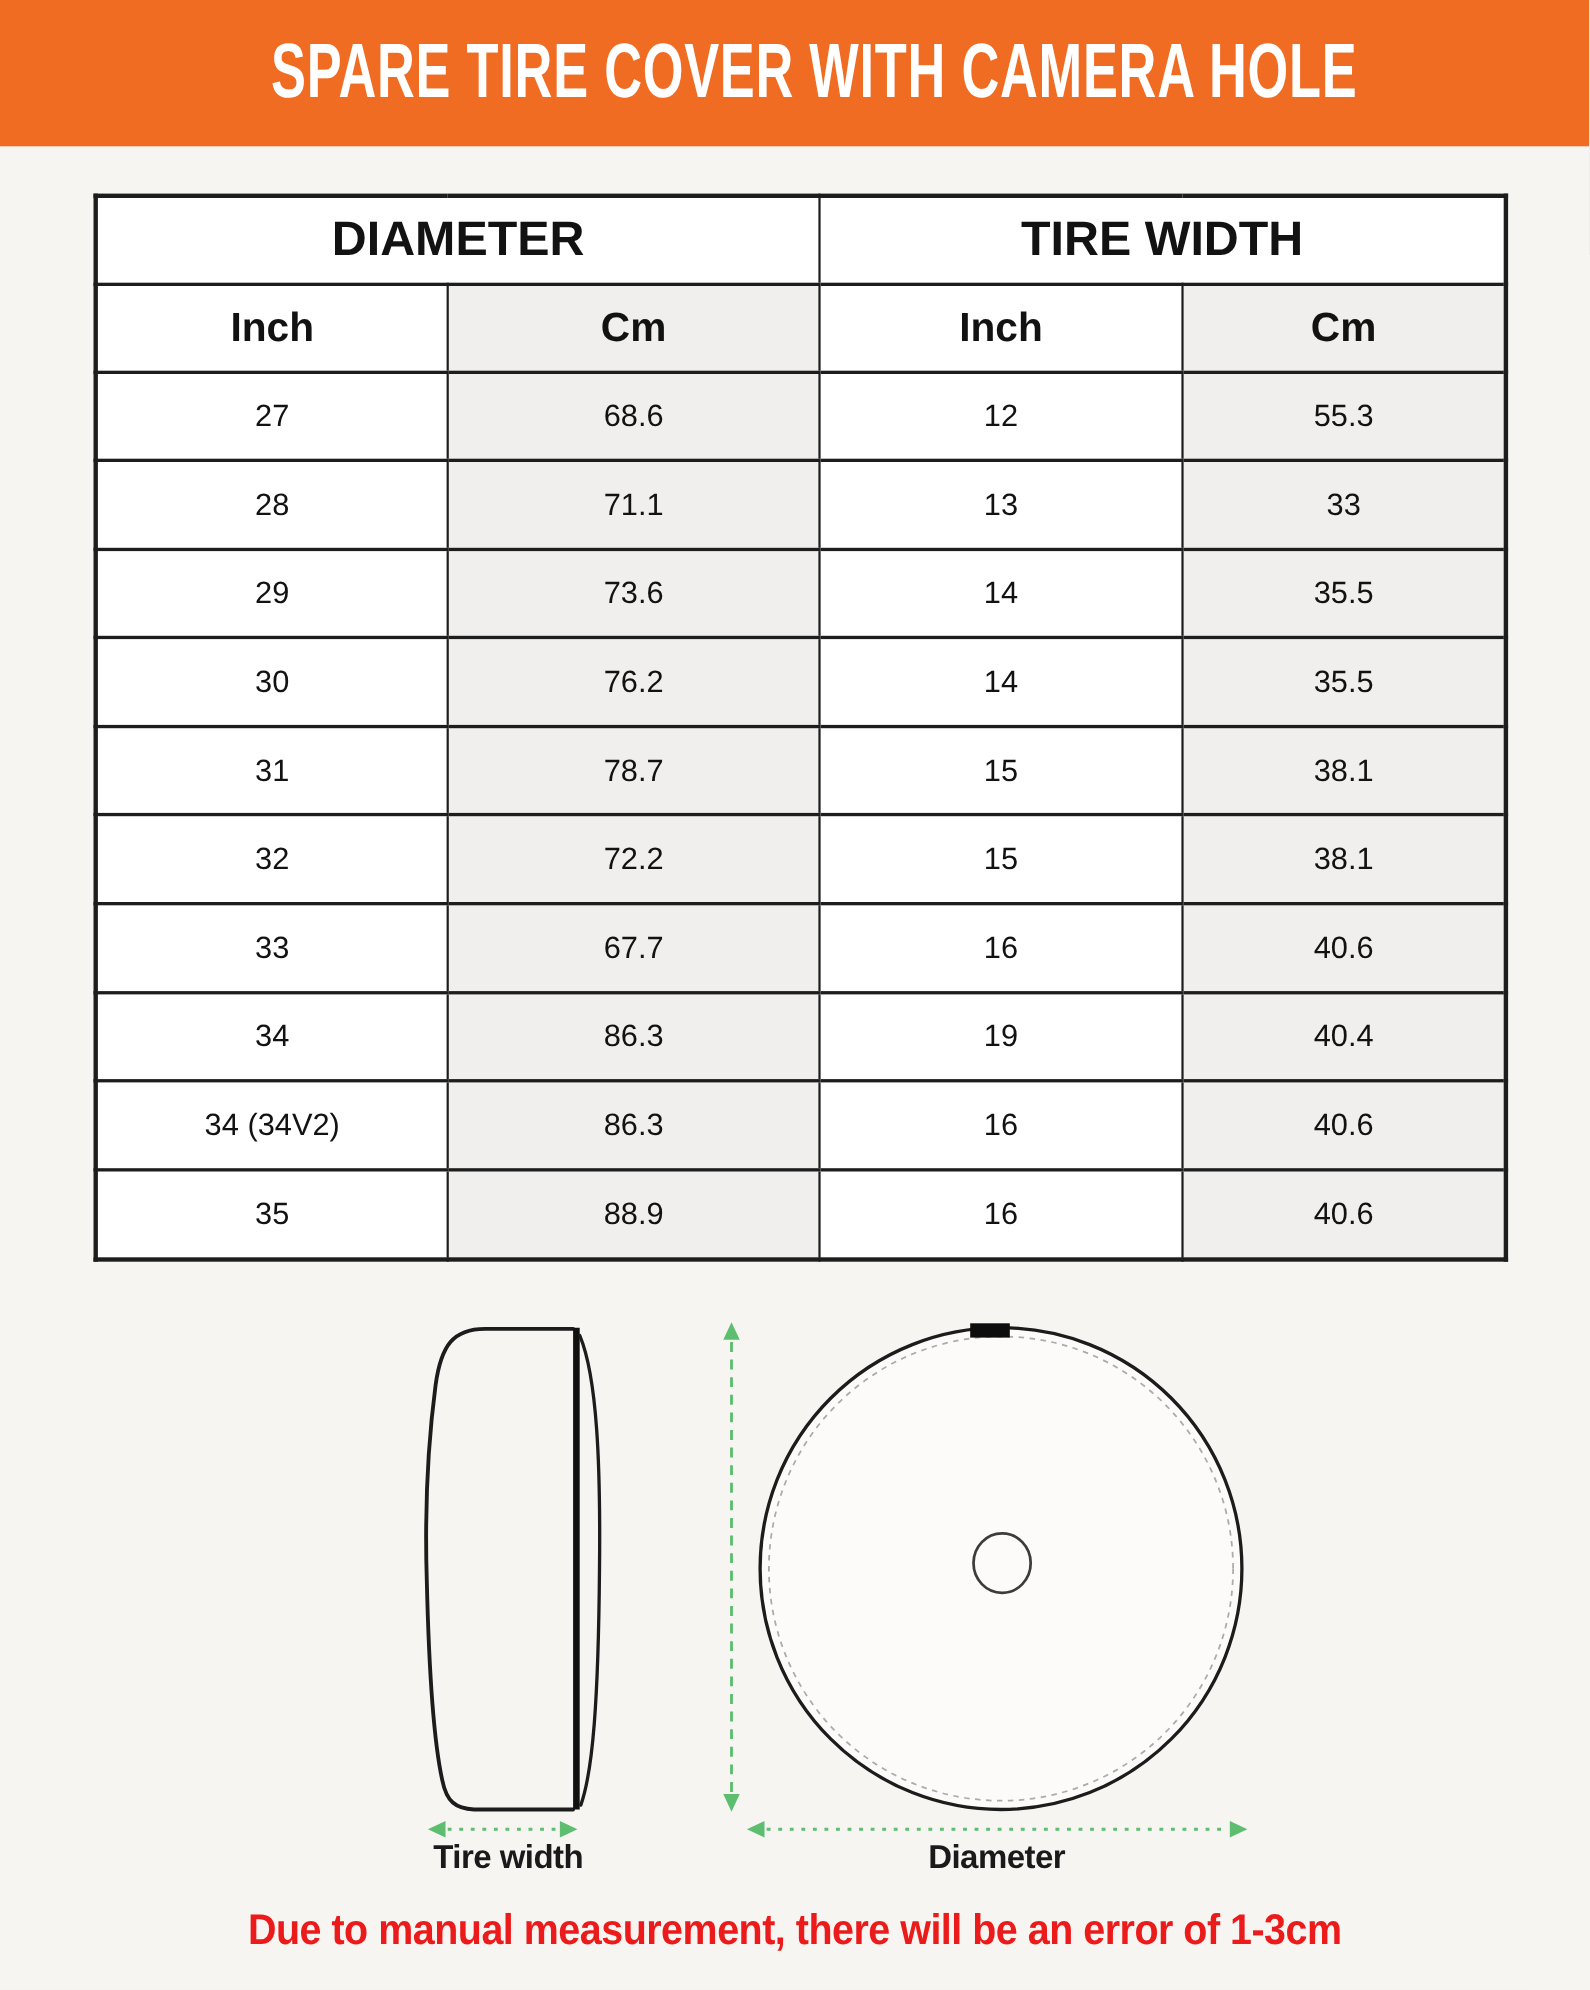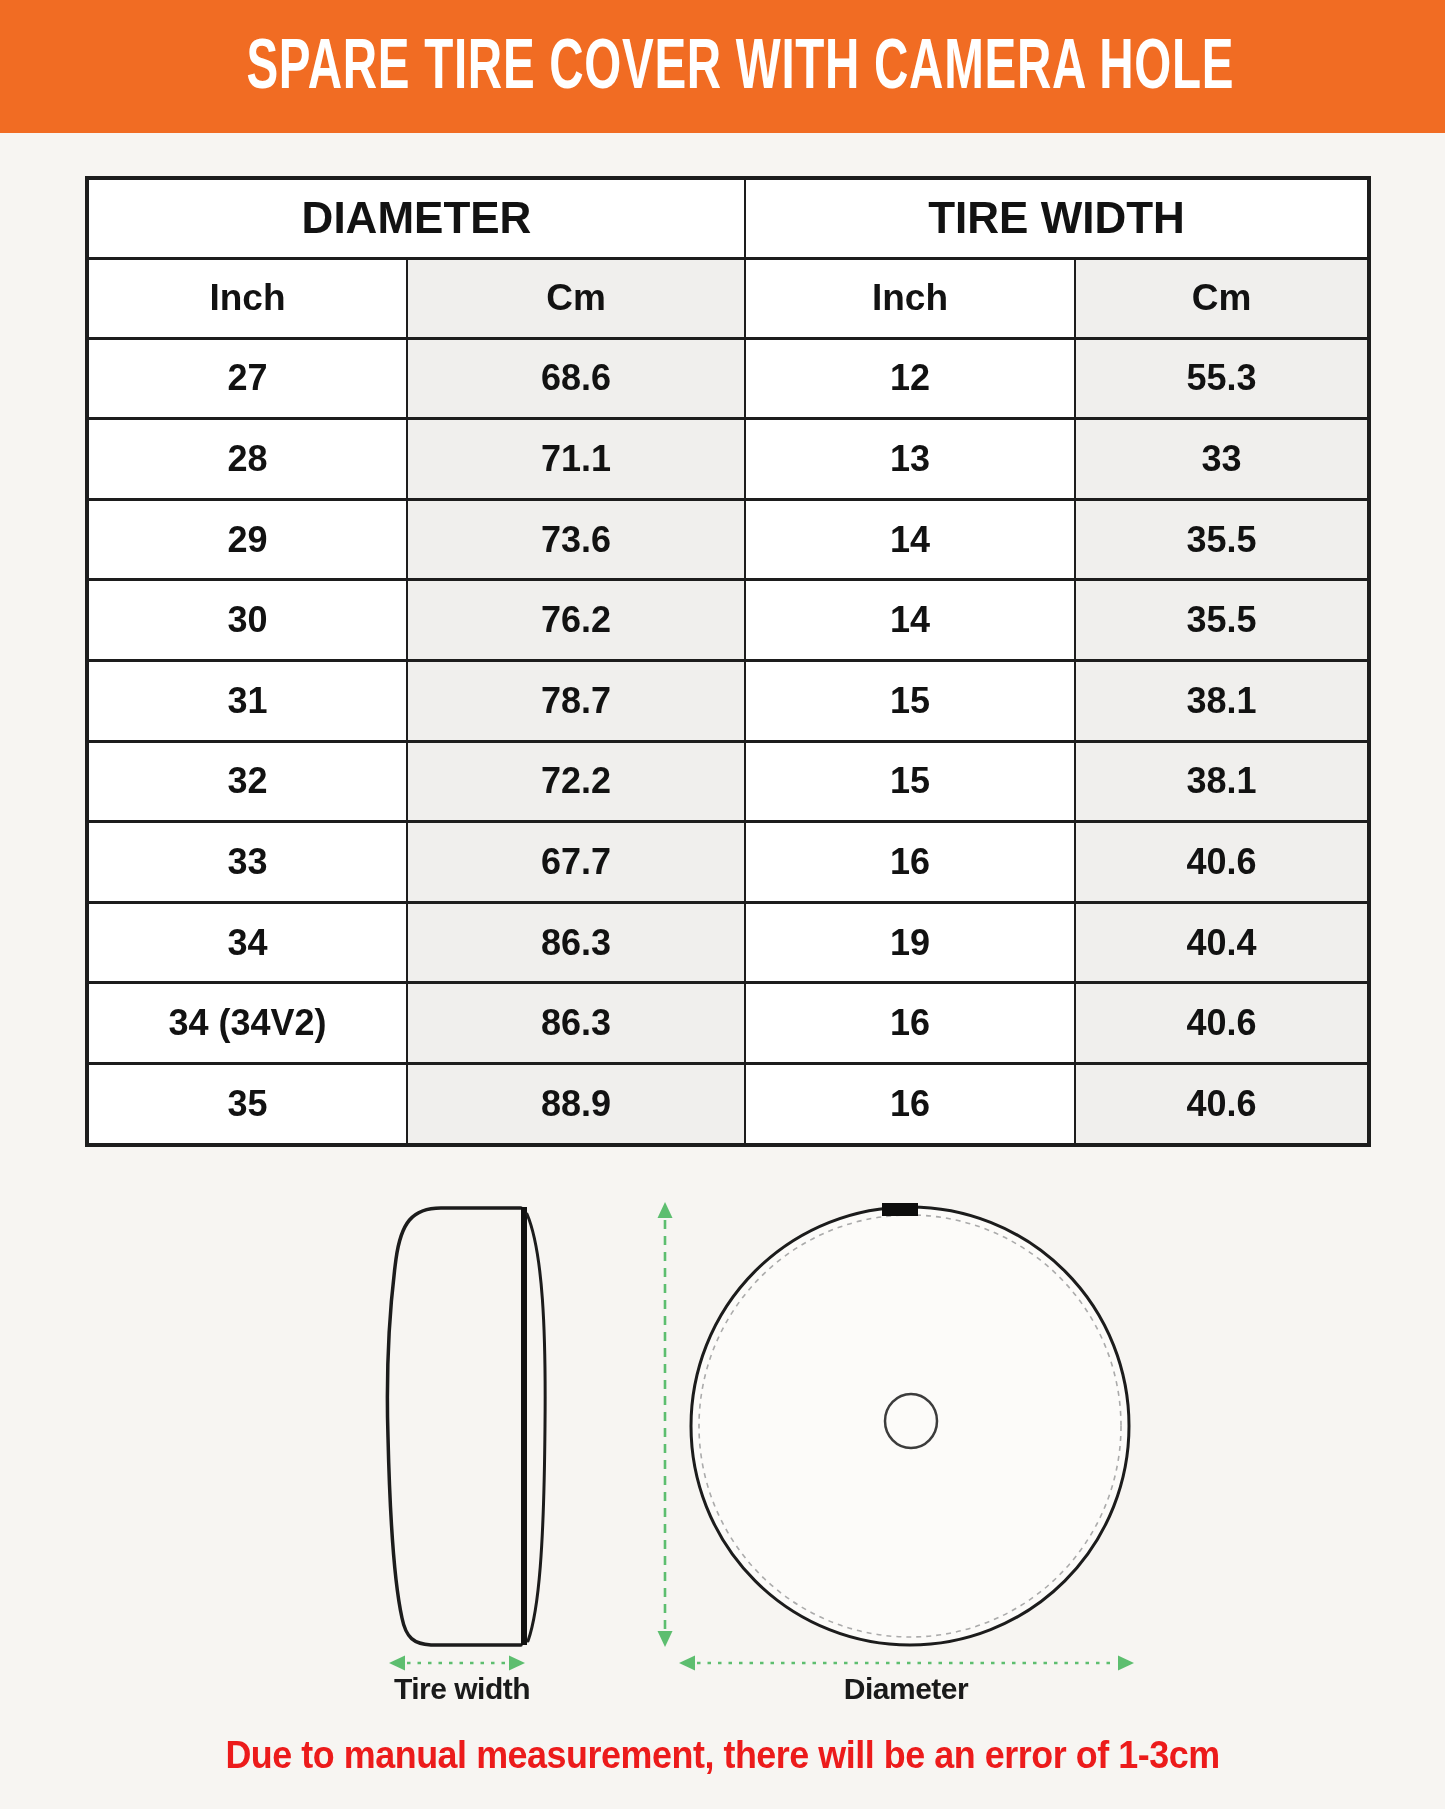--- a/index.html
+++ b/index.html
@@ -69,22 +69,22 @@
     font-weight: bold;
     letter-spacing: 0px;
     height: 80px;
   }
   table.size-table tr.sub-row th {
     font-size: 37px;
     font-weight: bold;
     height: 80px;
   }
   table.size-table td {
-    font-size: 36px;
-    font-weight: bold;
+    font-size: 28px;
+    font-weight: normal;
   }
   table.size-table .cm { background: var(--cm-col-bg, #F0EFED); }
 
   
   .diagram-svg {
     position: absolute;
     left: 330px; top: 1190px;
     width: 880px; height: 520px;
   }
   .outline { fill: none; stroke: #1C1C1C; stroke-width: 3.5; stroke-linecap: round; }

